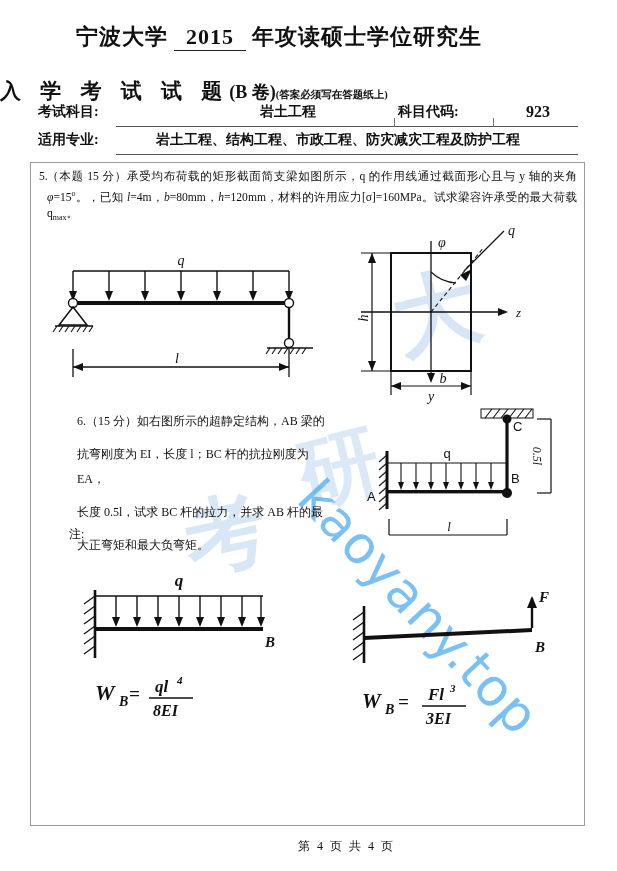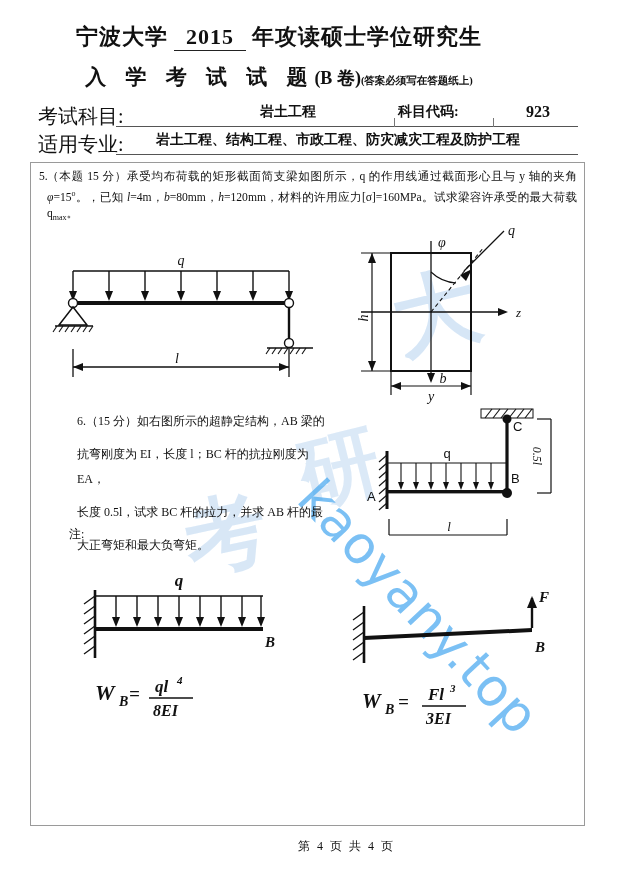--- a/index.html
+++ b/index.html
@@ -29,28 +29,28 @@
   .hdr{position:absolute;left:0;top:0;width:558px;}
   .title1{
     text-align:center;font-size:22px;font-weight:700;letter-spacing:1px;
     margin-top:22px;white-space:nowrap;
   }
   .title1 .yr{
     display:inline-block;border-bottom:1px solid #222;padding:0 12px;
     font-family:"Liberation Serif",serif;margin:0 6px;
   }
   .title2{
-    text-align:center;font-size:21px;font-weight:700;margin-top:11px;white-space:nowrap;
+    font-size:21px;font-weight:700;margin-top:25px;white-space:nowrap;
   }
   .title2 .sp{letter-spacing:7px;}
   .title2 .vol{font-size:18px;}
   .title2 .note{font-size:10.5px;font-weight:700;letter-spacing:0;}
 
   .frow{position:absolute;width:540px;left:38px;height:27px;}
-  .frow .lbl{position:absolute;left:0;top:3px;font-size:20px;font-weight:400;}
+  .frow .lbl{position:absolute;left:0;top:3px;font-size:14px;font-weight:700;}
   .frow .ul{position:absolute;left:78px;right:0;bottom:0;border-bottom:1px solid #555;height:100%;}
   .frow .val{
     position:absolute;top:3px;font-size:14px;font-weight:600;text-align:center;
   }
   .frow .tick{position:absolute;width:1px;background:#777;bottom:0;height:9px;}
 
   
   .box{
     position:absolute;left:30px;top:162px;width:555px;height:664px;
     border:1px solid #9a9a9a;box-sizing:border-box;

